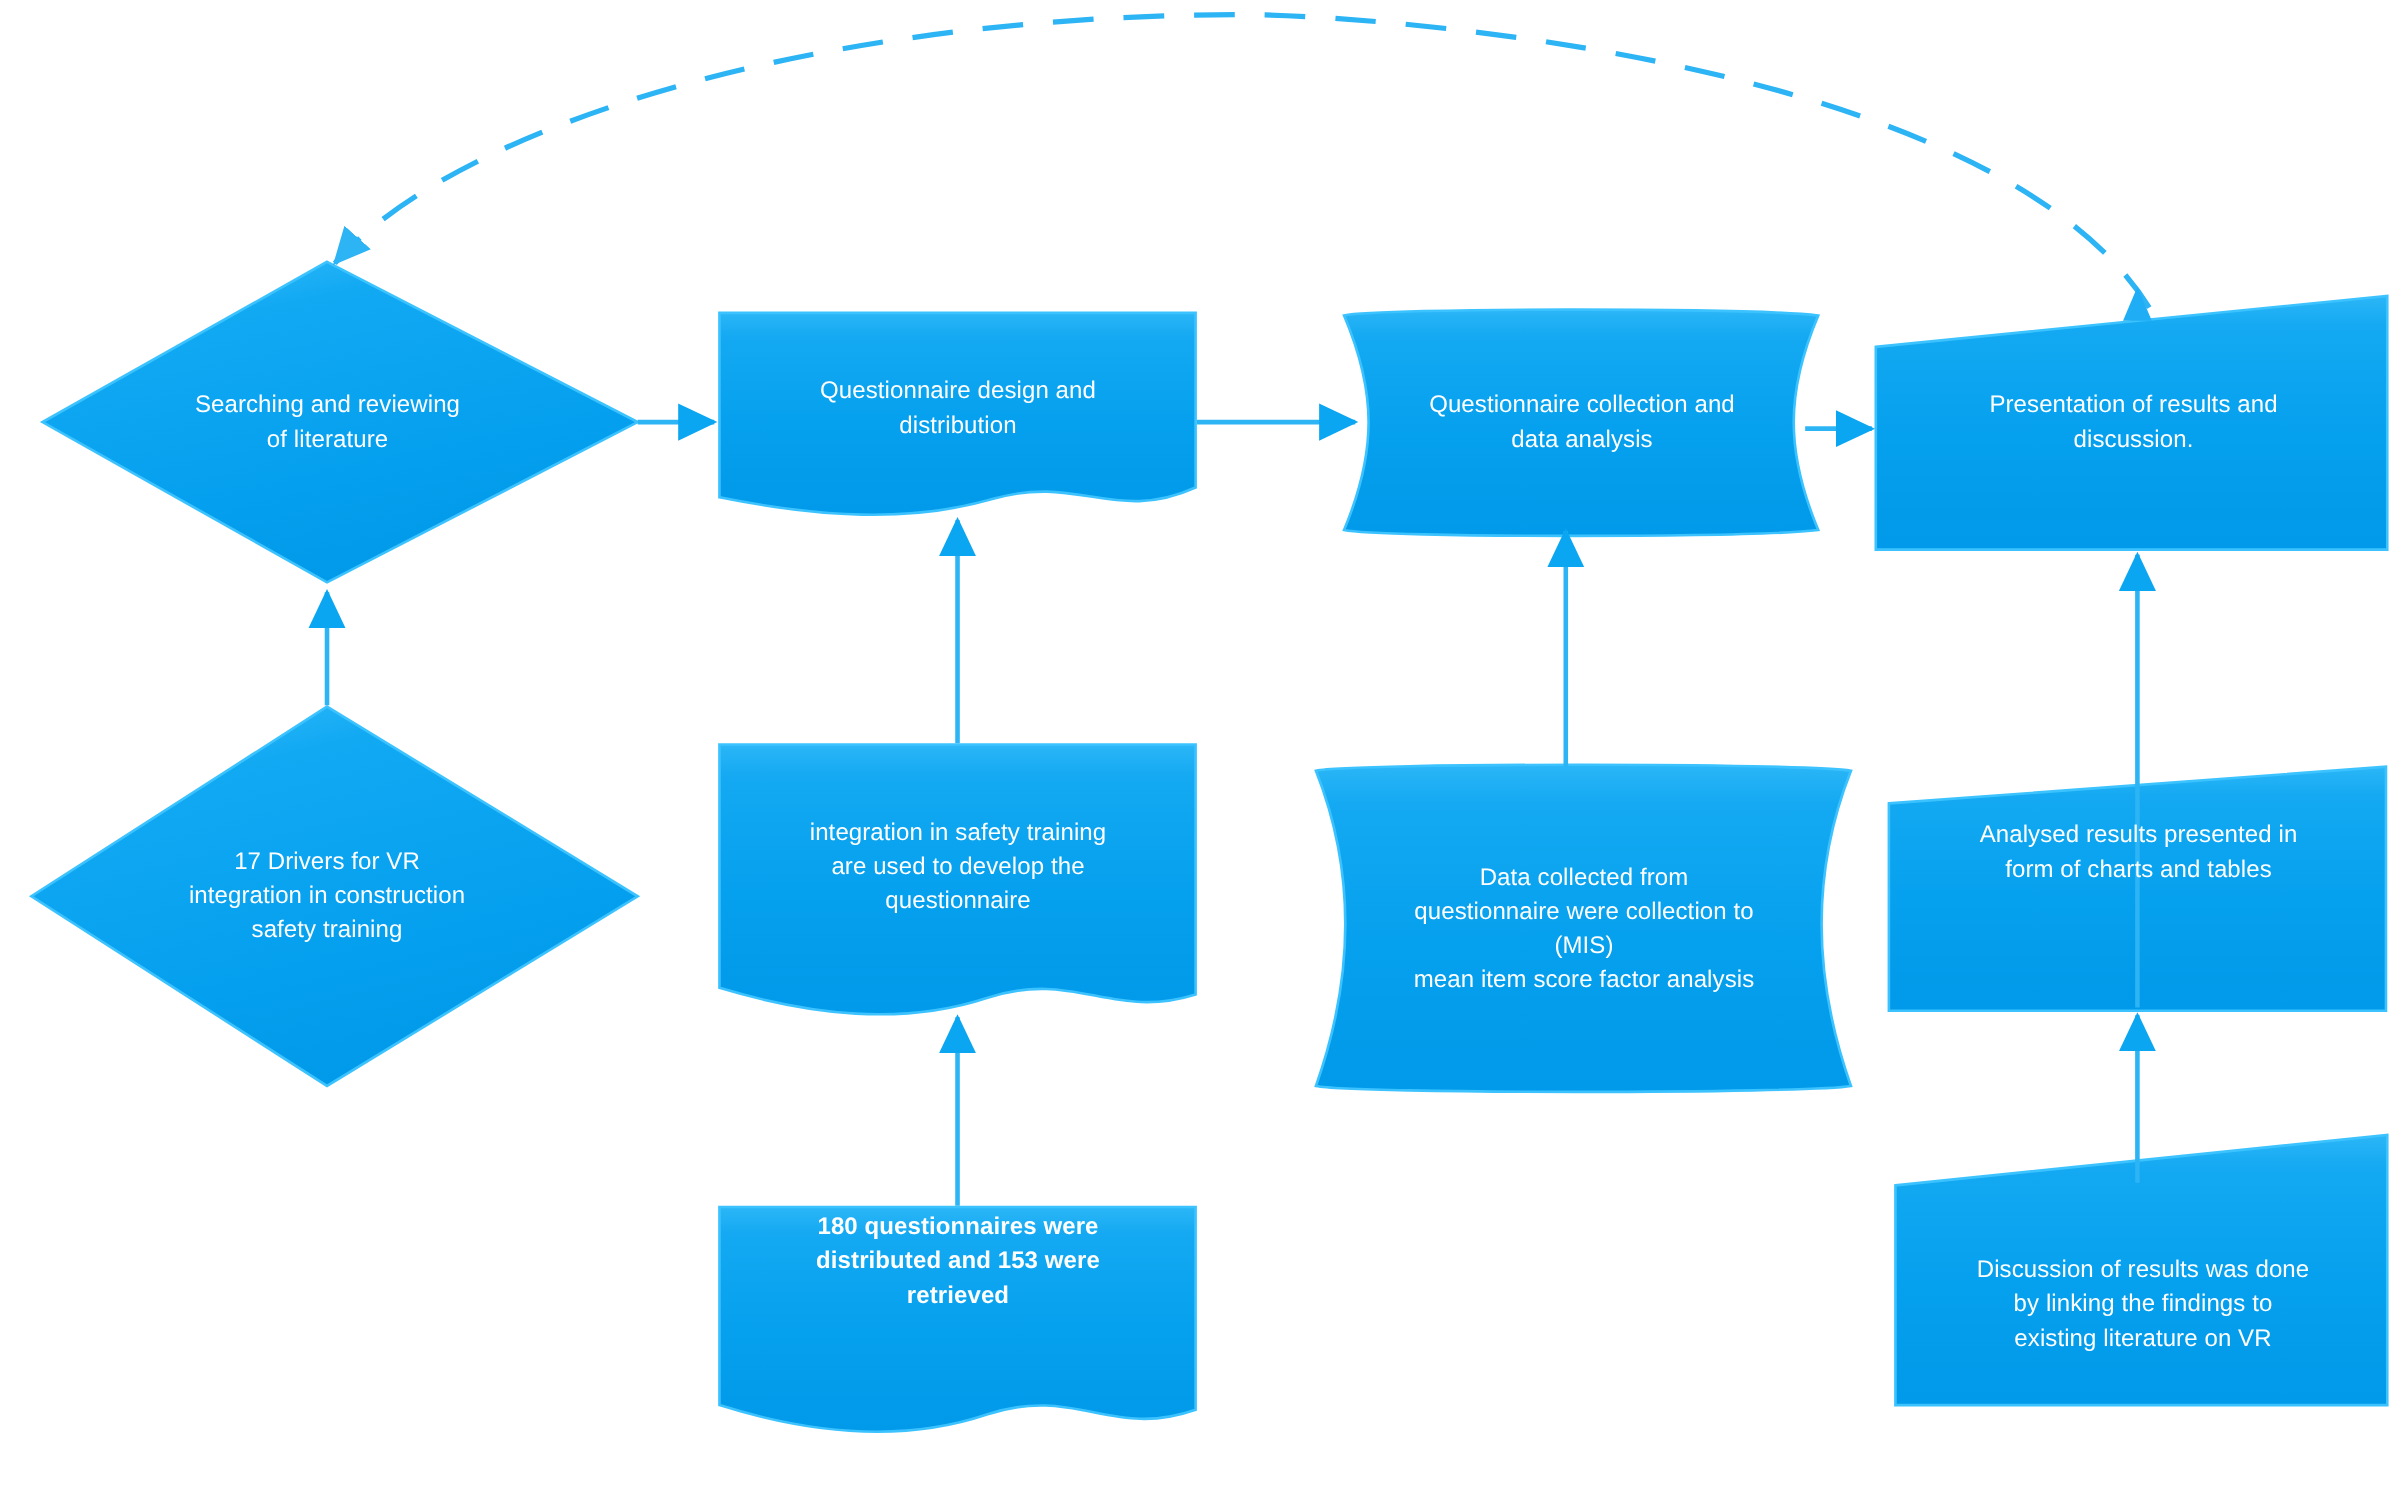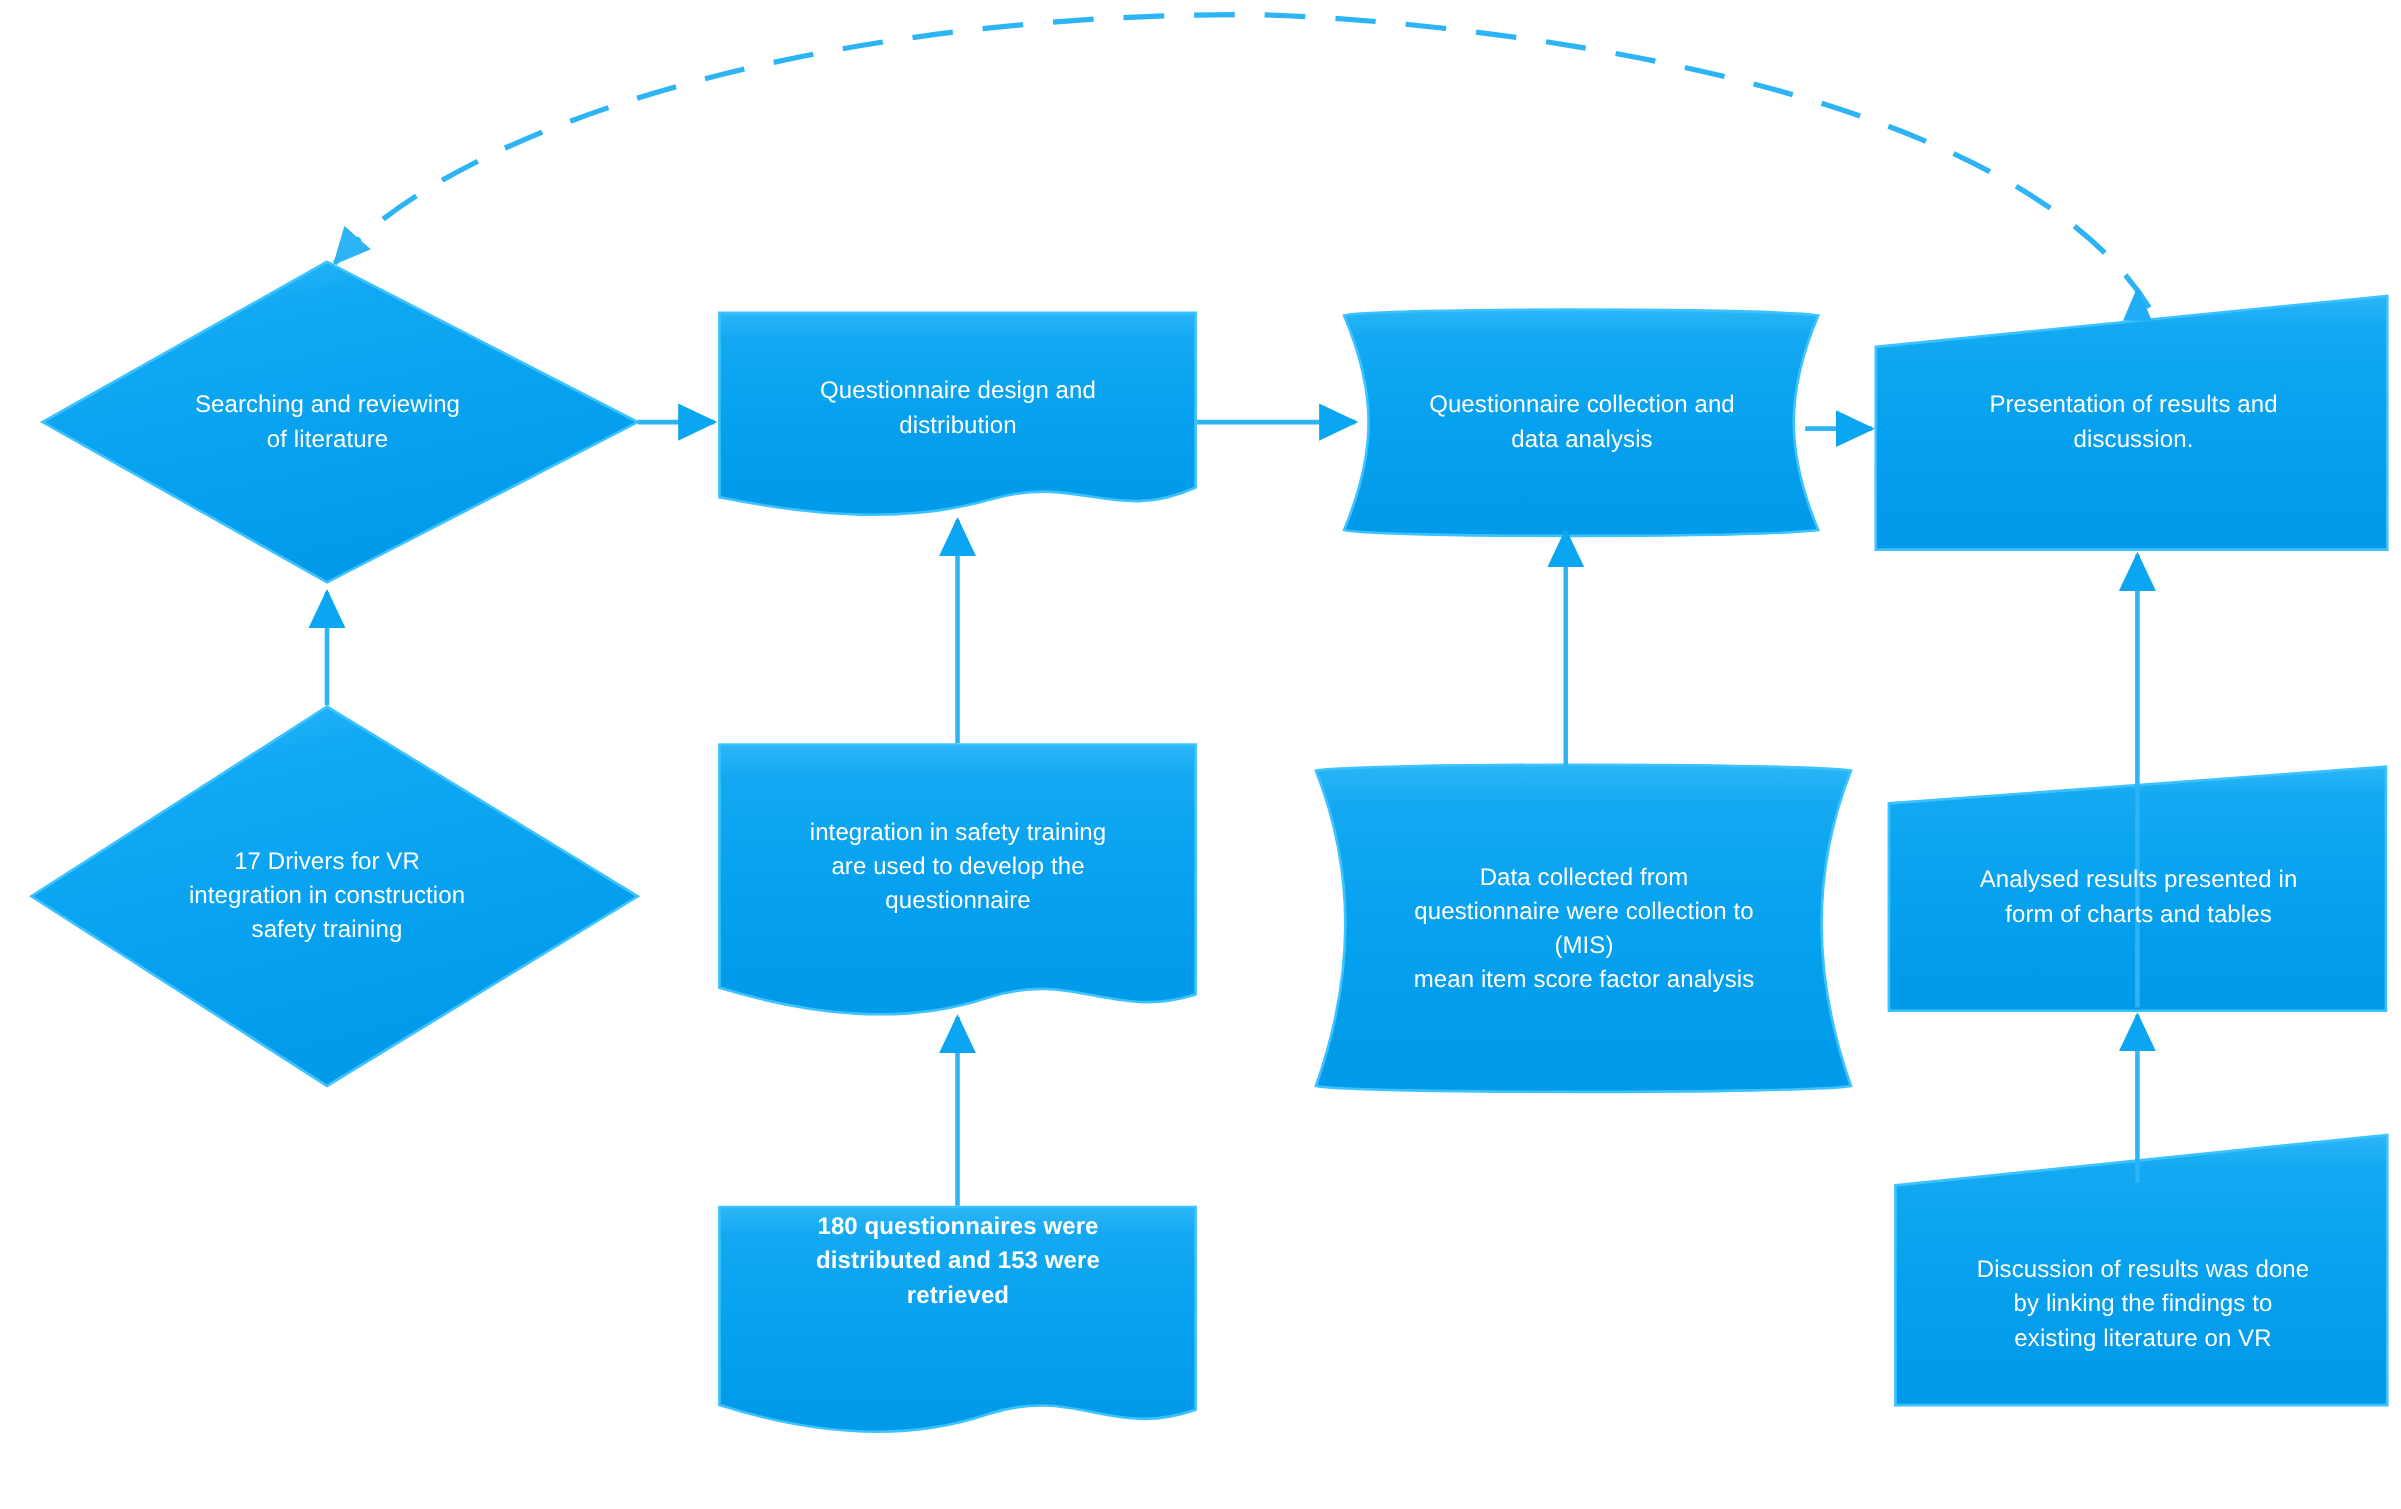--- a/index.html
+++ b/index.html
@@ -199,21 +199,21 @@
     </span>
   </div>
 
   <div class="node-label" style="left:1885px; top:357px; width:497px; height:131px;">
     <span>
       <span>Presentation of results and</span>
       <span>discussion.</span>
     </span>
   </div>
 
-  <div class="node-label" style="left:1894px; top:832px; width:489px; height:131px;justify-content:flex-end;">
+  <div class="node-label" style="left:1894px; top:787px; width:489px; height:131px;justify-content:flex-end;">
     <span>
       <span>Analysed results presented in</span>
       <span>form of charts and tables</span>
     </span>
   </div>
 
   <div class="node-label" style="left:1901px; top:1213px; width:484px; height:183px;align-items:center;">
     <span>
       <span>Discussion of results was done</span>
       <span>by linking the findings to</span>

